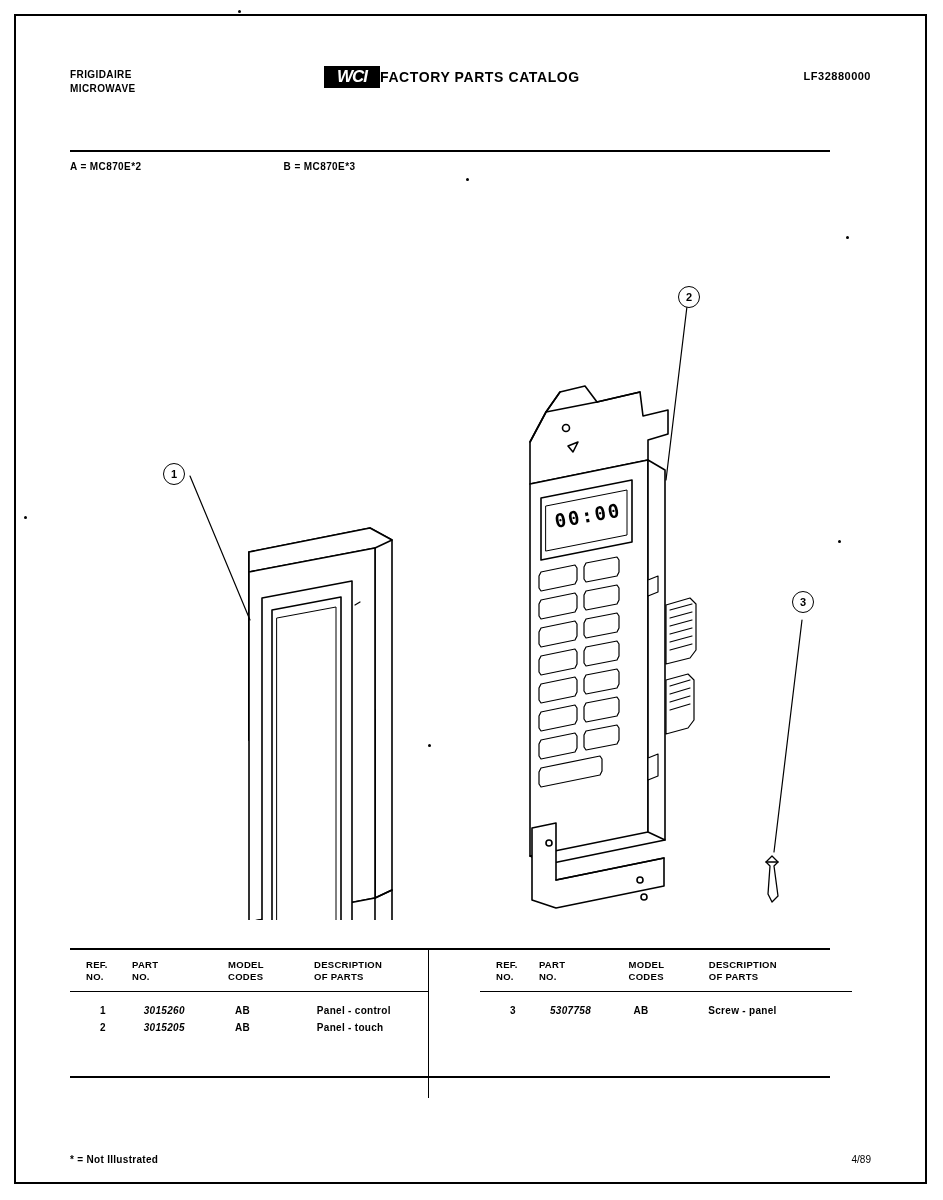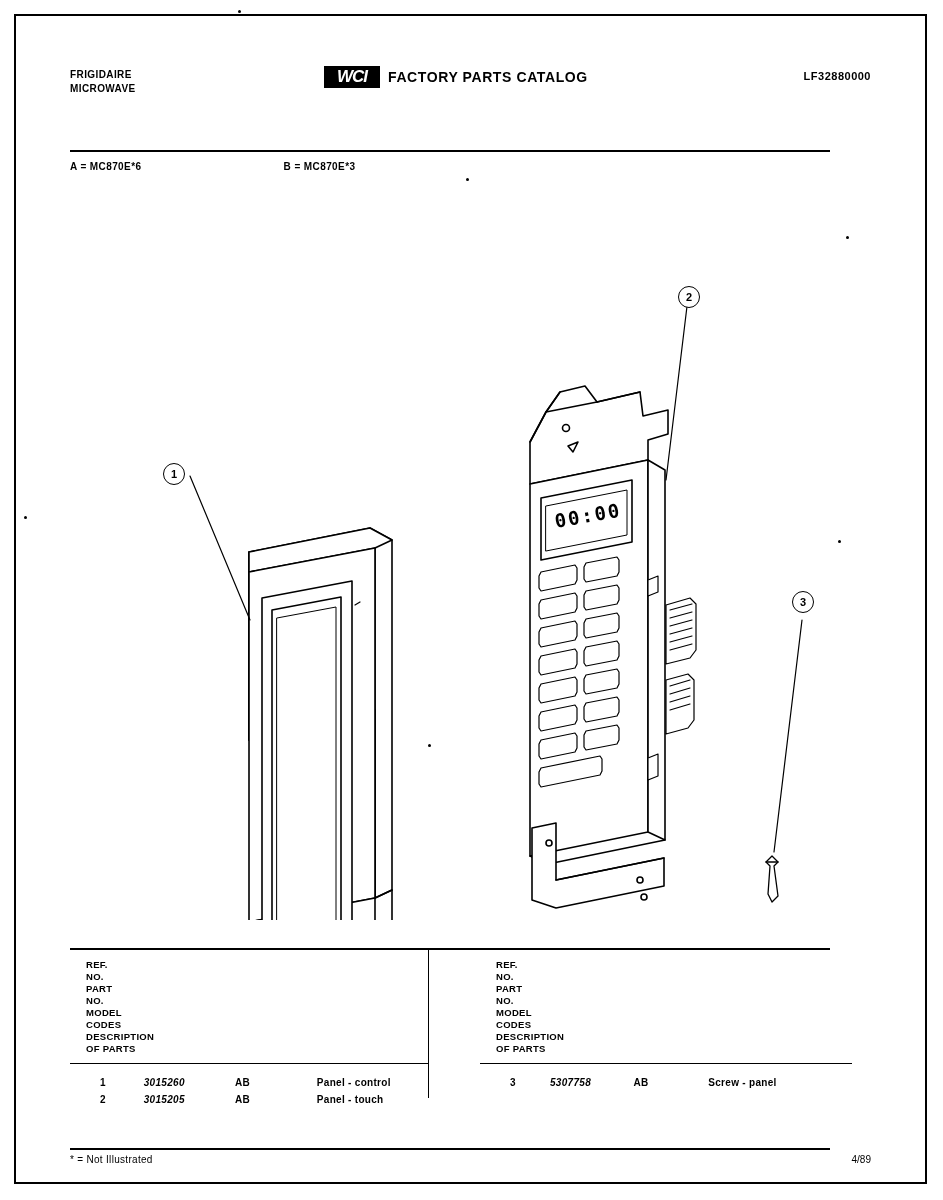--- a/index.html
+++ b/index.html
@@ -39,21 +39,20 @@
     line-height: 14px;
   }
   .brand div { white-space: nowrap; }
 
   .catalog-title {
     position: absolute;
     left: 324px;
     top: 66px;
     display: flex;
     align-items: center;
-    gap: 8px;
   }
   .wci-logo {
     width: 56px;
     height: 22px;
     background: #000;
     color: #fff;
     font-size: 17px;
     font-weight: bold;
     font-style: italic;
     letter-spacing: -1px;
@@ -148,21 +147,20 @@
     box-sizing: border-box;
   }
   .col.right { padding-left: 30px; }
   .hdr {
     display: flex;
     font-size: 9.5px;
     font-weight: bold;
     line-height: 12px;
     letter-spacing: 0.3px;
     padding: 9px 0 8px 16px;
-    flex-direction: column;
   }
   .hdr .h1 { width: 46px; }
   .hdr .h2 { width: 96px; }
   .hdr .h3 { width: 86px; }
   .hdr .h4 { width: 130px; }
   .rows { padding: 10px 0 14px 16px; }
   .row {
     display: flex;
     font-size: 10px;
     font-weight: bold;
@@ -173,21 +171,21 @@
   .row .c2 { width: 96px; font-style: italic; }
   .row .c3 { width: 86px; }
   .row .c4 { width: 140px; }
 
   
   .footnote {
     position: absolute;
     left: 70px;
     top: 1154px;
     font-size: 10px;
-    font-weight: normal;
+    font-weight: bold;
     letter-spacing: 0.3px;
   }
   .page-num {
     position: absolute;
     left: 0;
     top: 1154px;
     width: 943px;
     text-align: center;
     font-size: 11px;
     font-weight: bold;
@@ -216,21 +214,21 @@
   <div class="catalog-title">
     <div class="wci-logo">WCI</div>
     <div class="catalog-title-text">FACTORY PARTS CATALOG</div>
   </div>
 
   <div class="doc-number">LF32880000</div>
 
   <div class="rule-top"></div>
 
   <div class="model-codes">
-    <span>A = MC870E*6</span>
+    <span>A = MC870E*2</span>
     <span class="code-b">B = MC870E*3</span>
   </div>
 
   <div class="drawing">
     <svg width="943" height="740" viewBox="0 0 943 740">
       <g fill="none" stroke="#000" stroke-width="1.6" stroke-linejoin="round" stroke-linecap="round">
 
         <path d="M249 372 L370 348 L392 360 L392 710 L375 718 L375 530 L249 560 Z" fill="#fff"></path>
         <path d="M249 372 L249 560 L375 530 L375 718 L392 710"></path>
         <path d="M249 372 L370 348 L392 360 L375 368 L249 392 Z" fill="#fff"></path>

